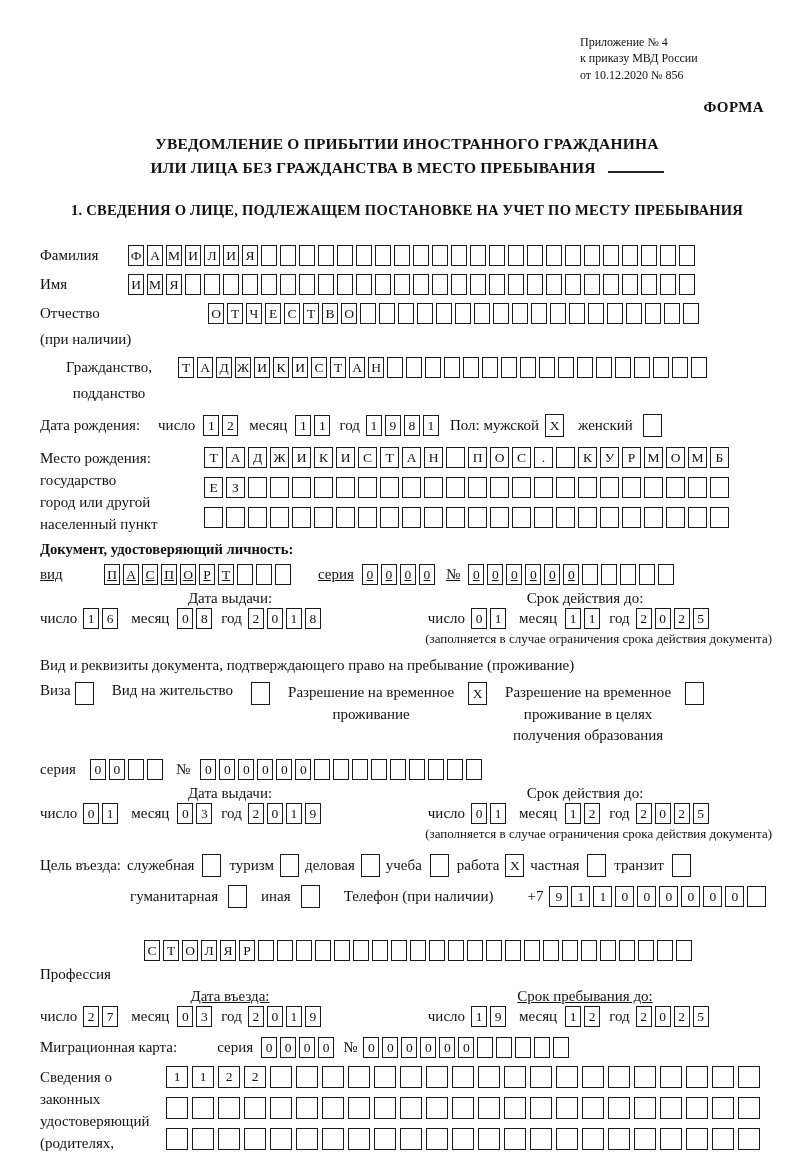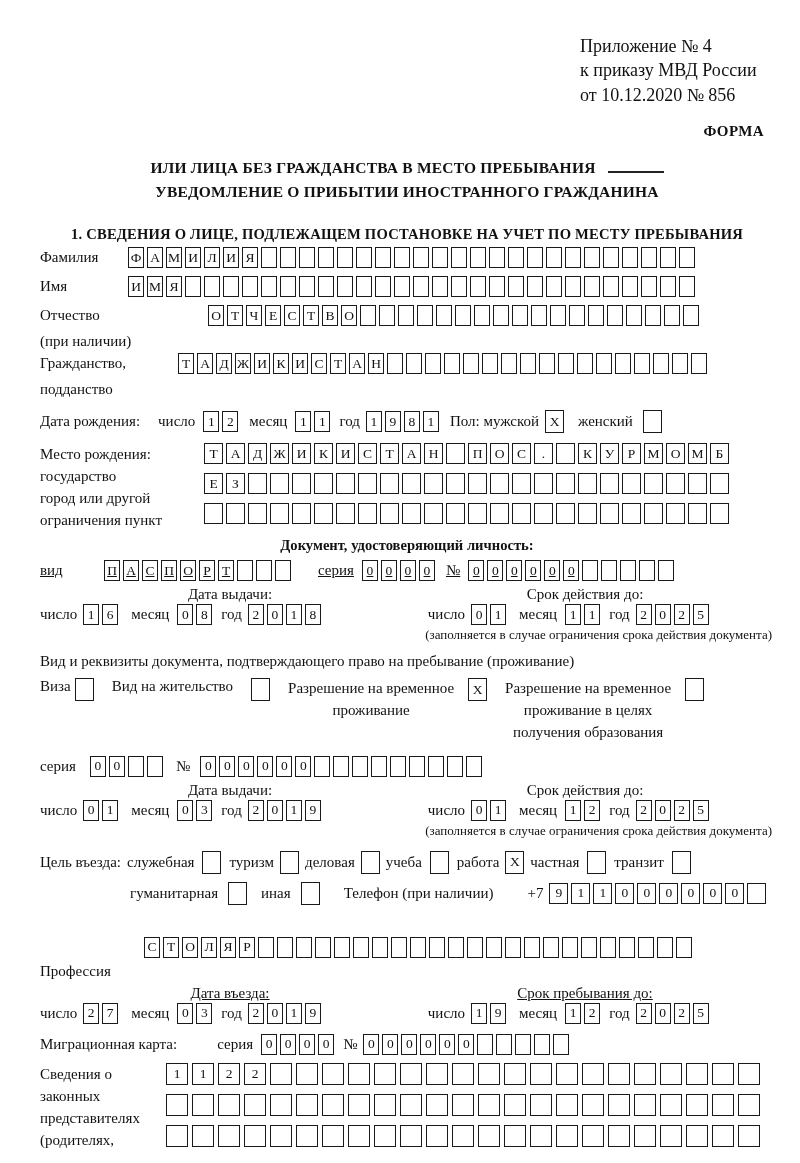--- a/index.html
+++ b/index.html
@@ -1,63 +1,63 @@
 <!DOCTYPE html>
 <html><head>
 <meta charset="utf-8">
 <style>
   html,body{margin:0;padding:0;background:#fff;}
   .page{width:800px;height:1163px;box-sizing:border-box;background:#fff;color:#111;
         font-family:"Liberation Serif","DejaVu Serif",serif;font-size:15px;
         padding:34px 26px 10px 40px;position:relative;overflow:hidden;}
-  .hdr{margin-left:540px;font-size:18px;line-height:1.36;}
+  .hdr{margin-left:540px;font-size:12px;line-height:1.36;}
   .hdr-sub{margin-left:540px;font-size:13px;line-height:1.36;margin-top:5px;}
   .forma{text-align:right;font-weight:bold;font-size:15px;margin-top:16px;padding-right:10px;letter-spacing:.4px;}
   .title{text-align:center;font-weight:bold;font-size:15.5px;line-height:1.55;margin-top:16px;letter-spacing:.2px;}
   .blank-line{display:inline-block;width:56px;border-bottom:2px solid #222;margin-left:12px;height:12px;}
   .sec{text-align:center;font-weight:bold;font-size:14.6px;margin-top:22px;letter-spacing:.2px;}
   .row{display:flex;align-items:center;flex-wrap:nowrap;}
   .row.top{align-items:flex-start;}
   .lab{flex:none;}
   .cells{display:inline-flex;flex:none;}
   .cell{flex:none;width:14px;height:19px;border:1.7px solid #1a1a1a;margin-right:3px;
         display:inline-flex;align-items:center;justify-content:center;
         font-size:13.5px;line-height:1;background:#fff;}
   .cell.md{width:17px;}
   .cell.lg{width:20px;height:20px;margin-right:4px;}
   .cell.cb{width:17px;height:21px;margin-right:0;}
   .gap6{margin-left:6px;} .gap8{margin-left:8px;} .gap10{margin-left:10px;}
   .gap14{margin-left:14px;} .gap18{margin-left:18px;} .gap24{margin-left:24px;}
-  .mt6{margin-top:6px;text-decoration:underline;} .mt8{margin-top:8px;} .mt10{margin-top:10px;} .mt12{margin-top:12px;} .mt18{margin-top:4px;}
+  .mt6{margin-top:6px;text-decoration:underline;} .mt8{margin-top:8px;} .mt10{margin-top:10px;} .mt12{margin-top:12px;} .mt18{margin-top:26px;}
   .lab-col{line-height:21px;flex:none;}
   .cells-col{display:flex;flex-direction:column;}
   .cells-col .cells{margin-bottom:9px;}
-  .dochdr{text-align:center;font-weight:bold;font-size:14.6px;margin-top:4px;}
+  .dochdr{font-weight:bold;font-size:14.6px;margin-top:4px;}
   .datehdrs{display:flex;margin-top:5px;}
   .datehdrs .dh-left{width:380px;text-align:center;flex:none;}
   .datehdrs .dh-right{width:330px;text-align:center;flex:none;}
   .note{font-size:13px;text-align:right;margin-top:2px;padding-right:2px;}
   .plain{margin-top:10px;}
   .perm-label{text-align:center;line-height:1.45;}
 </style>
 </head>
 <body>
 
 <div class="page">
 
   <div class="hdr">
     <div>Приложение № 4</div>
     <div>к приказу МВД России</div>
     <div>от 10.12.2020 № 856</div>
   </div>
   <div class="forma">ФОРМА</div>
 
   <div class="title">
+    <div>УВЕДОМЛЕНИЕ О ПРИБЫТИИ ИНОСТРАННОГО ГРАЖДАНИНА</div>
     <div><span>ИЛИ ЛИЦА БЕЗ ГРАЖДАНСТВА В МЕСТО ПРЕБЫВАНИЯ</span><span class="blank-line"></span></div>
-    <div>УВЕДОМЛЕНИЕ О ПРИБЫТИИ ИНОСТРАННОГО ГРАЖДАНИНА</div>
   </div>
 
   <div class="sec">1. СВЕДЕНИЯ О ЛИЦЕ, ПОДЛЕЖАЩЕМ ПОСТАНОВКЕ НА УЧЕТ ПО МЕСТУ ПРЕБЫВАНИЯ</div>
 
   <div class="row mt18">
     <span class="lab" style="width:88px;">Фамилия</span>
     <span class="cells">
         <span class="cell">Ф</span>
         <span class="cell">А</span>
         <span class="cell">М</span>
@@ -155,21 +155,21 @@
         <span class="cell"></span>
         <span class="cell"></span>
         <span class="cell"></span>
         <span class="cell"></span>
         <span class="cell"></span>
         <span class="cell"></span>
         <span class="cell"></span>
       </span>
   </div>
 
-  <div class="row top" style="margin-top:1px;">
+  <div class="row top" style="margin-top:7px;text-align:center;">
     <span class="lab lab-col" style="width:138px;">
       <span style="display:block;">Гражданство,</span>
       <span style="display:block;margin-top:5px;">подданство</span>
     </span>
     <span class="cells">
         <span class="cell">Т</span>
         <span class="cell">А</span>
         <span class="cell">Д</span>
         <span class="cell">Ж</span>
         <span class="cell">И</span>
@@ -226,21 +226,21 @@
     <span class="cells cb gap10">
         <span class="cell cb"></span>
       </span>
   </div>
 
   <div class="row top mt10">
     <span class="lab lab-col" style="width:164px;line-height:22px;">
       <span style="display:block;">Место рождения:</span>
       <span style="display:block;">государство</span>
       <span style="display:block;">город или другой</span>
-      <span style="display:block;">ограничения пункт</span>
+      <span style="display:block;">населенный пункт</span>
     </span>
     <span class="cells-col">
       <span class="cells md">
           <span class="cell md">Т</span>
           <span class="cell md">А</span>
           <span class="cell md">Д</span>
           <span class="cell md">Ж</span>
           <span class="cell md">И</span>
           <span class="cell md">К</span>
           <span class="cell md">И</span>
@@ -651,21 +651,21 @@
         <span class="cell"></span>
         <span class="cell"></span>
         <span class="cell"></span>
       </span>
   </div>
 
   <div class="row top mt8">
     <span class="lab lab-col" style="width:126px;line-height:22px;">
       <span style="display:block;">Сведения о</span>
       <span style="display:block;">законных</span>
-      <span style="display:block;">представителях</span>
+      <span style="display:block;">удостоверяющий</span>
       <span style="display:block;">(родителях,</span>
 
     </span>
     <span class="cells-col">
       <span class="cells lg">
           <span class="cell lg">1</span>
           <span class="cell lg">1</span>
           <span class="cell lg">2</span>
           <span class="cell lg">2</span>
           <span class="cell lg"></span>

